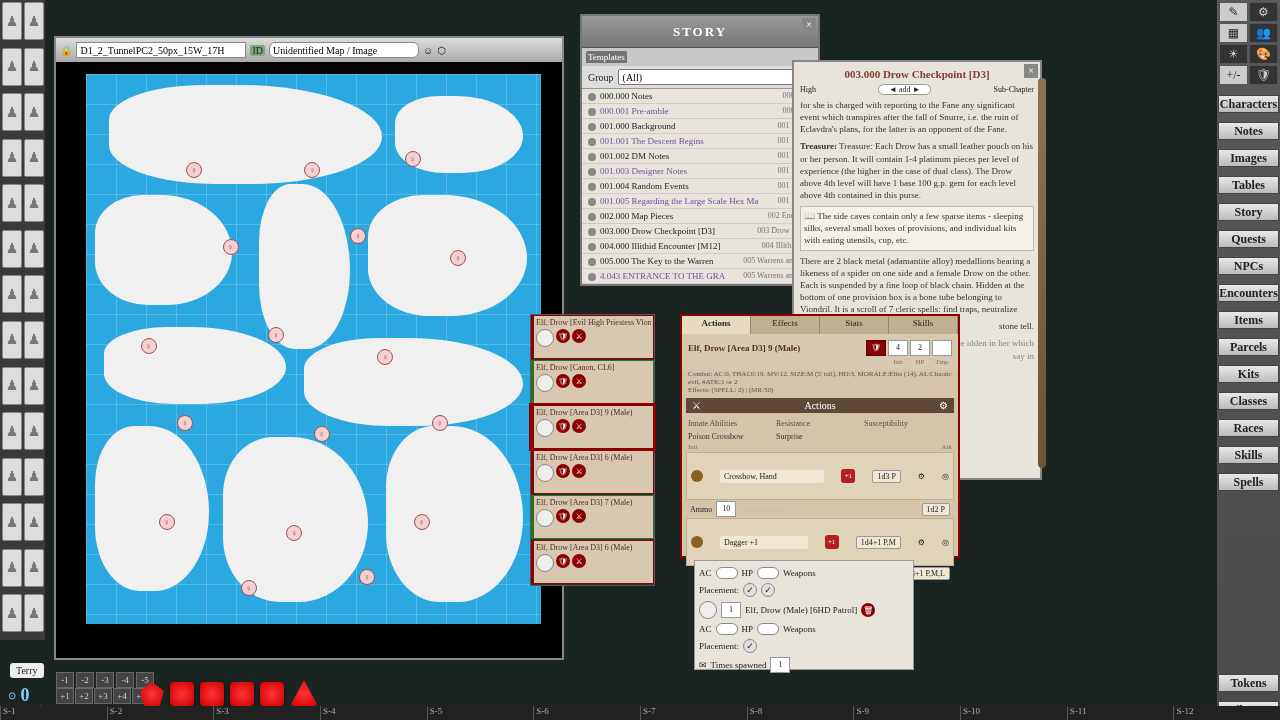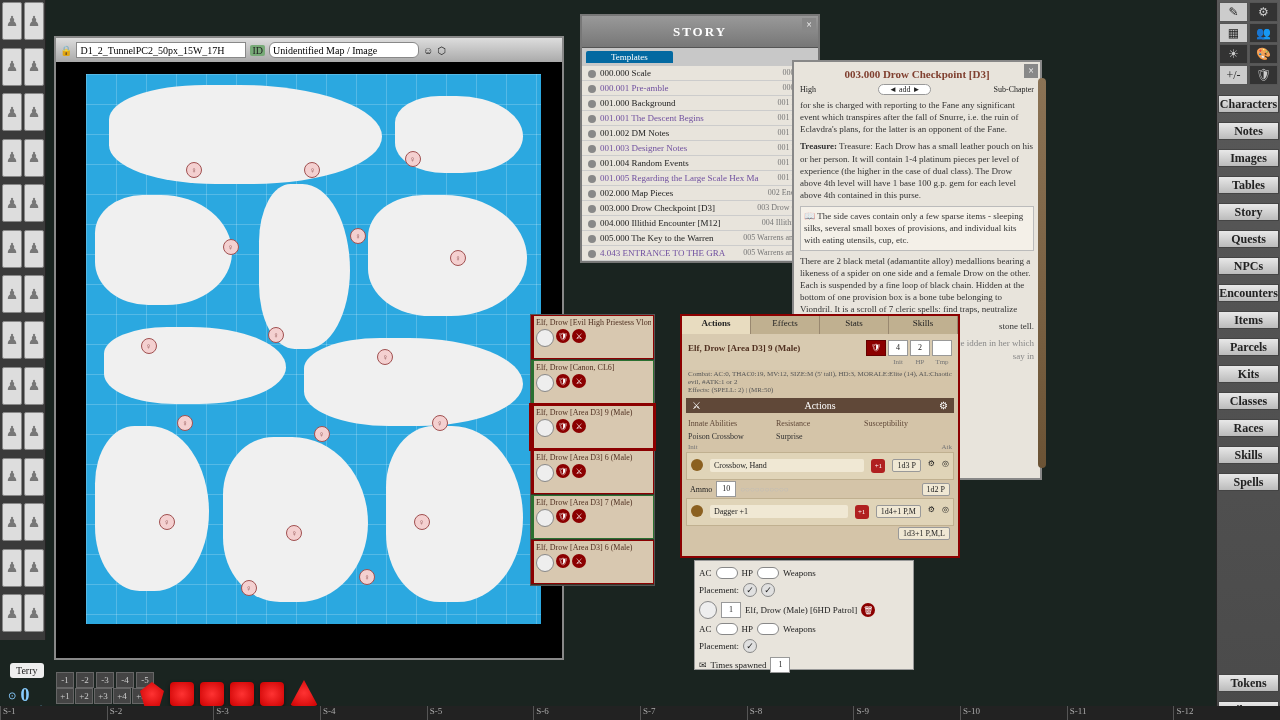--- a/index.html
+++ b/index.html
@@ -27,21 +27,21 @@
 .map-titlebar{height:24px;background:linear-gradient(#ddd,#aaa);display:flex;align-items:center;padding:0 4px;gap:4px;font-size:10px}
 .map-titlebar input{background:#fff;border:1px solid #888;font-size:10px;padding:1px 3px;height:16px}
 .map-canvas{width:100%;height:calc(100% - 24px);background:#000;position:relative;overflow:hidden}
 .map-grid{position:absolute;left:30px;top:12px;width:455px;height:550px;background:#2ba8e0}
 .map-grid::before{content:'';position:absolute;inset:0;background-image:linear-gradient(#fff3 1px,transparent 1px),linear-gradient(90deg,#fff3 1px,transparent 1px);background-size:30px 30px}
 .cave-white{position:absolute;background:#f0f0f0;border-radius:40% 60% 55% 45%}
 .token{position:absolute;width:16px;height:16px;border-radius:50%;background:#f4d0d0;border:1px solid #a05050;font-size:8px;display:flex;align-items:center;justify-content:center;color:#804040}
 .story-window{position:absolute;left:580px;top:14px;width:240px;background:#aaa;border:2px solid #777}
 .story-header{height:32px;background:linear-gradient(#999,#777);display:flex;align-items:center;justify-content:center;color:#fff;font-weight:bold;letter-spacing:2px;font-size:13px;border-bottom:1px solid #555}
 .story-tabs{height:18px;background:#c8c8c8;padding:2px 4px}
-.story-tab{display:inline-block;background:#0369a1;color:#fff;padding:1px 25px;font-size:9px;border-radius:2px 2px 0 0}
+.story-tab{display:inline-block;background:#737373;color:#fff;padding:1px 2px;font-size:9px;border-radius:2px 2px 0 0}
 .story-filter{padding:3px 6px;background:#ddd;display:flex;gap:4px;align-items:center;font-size:10px;border-bottom:1px solid #999}
 .story-filter select{flex:1;font-size:10px;height:16px}
 .story-list{background:#e8e4dc;max-height:230px;overflow:hidden}
 .story-row{display:flex;padding:2px 6px;border-bottom:1px solid #ccc;font-size:9px}
 .story-row .bullet{width:8px;height:8px;border-radius:50%;background:#888;margin-right:4px;margin-top:2px;flex-shrink:0}
 .story-row .name{flex:1;overflow:hidden;white-space:nowrap}
 .story-row .cat{color:#777;font-size:8px}
 .story-row.purple .name{color:#7050a0}
 .detail-window{position:absolute;left:792px;top:60px;width:250px;height:420px;background:#e8e4dc;border:2px solid #888;padding:6px;font-size:9px;overflow:hidden}
 .detail-title{font-weight:bold;color:#804030;font-size:11px;text-align:center;margin-bottom:4px}
@@ -64,21 +64,21 @@
 .npc-tab.active{background:#e8dcc0;font-weight:bold}
 .npc-header{padding:4px 6px;background:#d8cab0;font-size:9px}
 .npc-header .title{color:#503020;font-weight:bold}
 .npc-stats-row{display:flex;justify-content:flex-end;gap:2px;margin:2px 0}
 .stat-box{width:20px;height:16px;background:#fff;border:1px solid #999;font-size:8px;text-align:center;line-height:14px}
 .stat-box.red{background:#8b0000;color:#fff;border-color:#600}
 .npc-combat{font-size:7px;color:#555;padding:0 6px}
 .actions-bar{background:#604838;color:#fff;padding:2px 6px;font-size:10px;display:flex;justify-content:space-between;align-items:center;margin:4px}
 .action-headers{display:flex;padding:2px 6px;font-size:8px;color:#604838}
 .action-headers span{flex:1}
-.weapon-row{display:flex;align-items:flex-start;padding:6px 4px;gap:7px;font-size:8px;background:#e0d4b8;margin:1px 4px;border:1px solid #c0b090}
+.weapon-row{display:flex;align-items:center;padding:16px 4px;gap:17px;font-size:8px;background:#e0d4b8;margin:1px 4px;border:1px solid #c0b090}
 .weapon-name{flex:1;background:#f0e8d4;padding:2px 4px;border-radius:2px}
 .dmg-btn{background:#f0e8d4;border:1px solid #999;padding:1px 4px;font-size:8px;border-radius:2px}
 .mini-circle{width:12px;height:12px;border-radius:50%;background:#8b6020;display:inline-block}
 .red-badge{width:14px;height:14px;border-radius:3px;background:#b02020;color:#fff;font-size:7px;display:flex;align-items:center;justify-content:center}
 .placement-panel{position:absolute;left:694px;top:560px;width:220px;height:110px;background:#e8e4dc;border:1px solid #999;padding:4px;font-size:9px}
 .place-row{display:flex;align-items:center;gap:4px;padding:2px 0}
 .pill-toggle{width:22px;height:12px;border:1px solid #888;border-radius:6px;background:#fff}
 .check{width:14px;height:14px;border-radius:50%;background:#e0e0e0;border:1px solid #888;display:flex;align-items:center;justify-content:center;font-size:9px}
 .scroll-indicator{position:absolute;right:234px;top:78px;width:8px;height:390px;background:linear-gradient(#8b7355,#6b5335);border-radius:4px}
 .close-x{position:absolute;right:2px;top:2px;width:14px;height:14px;background:#888;color:#fff;font-size:10px;text-align:center;line-height:14px;cursor:pointer}
@@ -187,24 +187,28 @@
       <div class="token" style="left:34%;top:92%">♀</div>
       <div class="token" style="left:60%;top:90%">♀</div>
     </div>
   </div>
 </div>
 
 <div class="story-window">
   <div class="story-header">STORY</div>
   <div class="close-x">×</div>
   <div class="story-tabs"><span class="story-tab">Templates</span></div>
+  <div class="story-filter">
+    <span>Group</span>
+    <select><option>(All)</option></select>
+  </div>
   <div class="story-list" id="story-list">
       <div class="story-row">
         <span class="bullet"></span>
-        <span class="name">000.000 Scale</span>
+        <span class="name">000.000 Notes</span>
         <span class="cat">000 Intro</span>
       </div>
       <div class="story-row purple">
         <span class="bullet"></span>
         <span class="name">000.001 Pre-amble</span>
         <span class="cat">000 Intro</span>
       </div>
       <div class="story-row">
         <span class="bullet"></span>
         <span class="name">001.000 Background</span>

